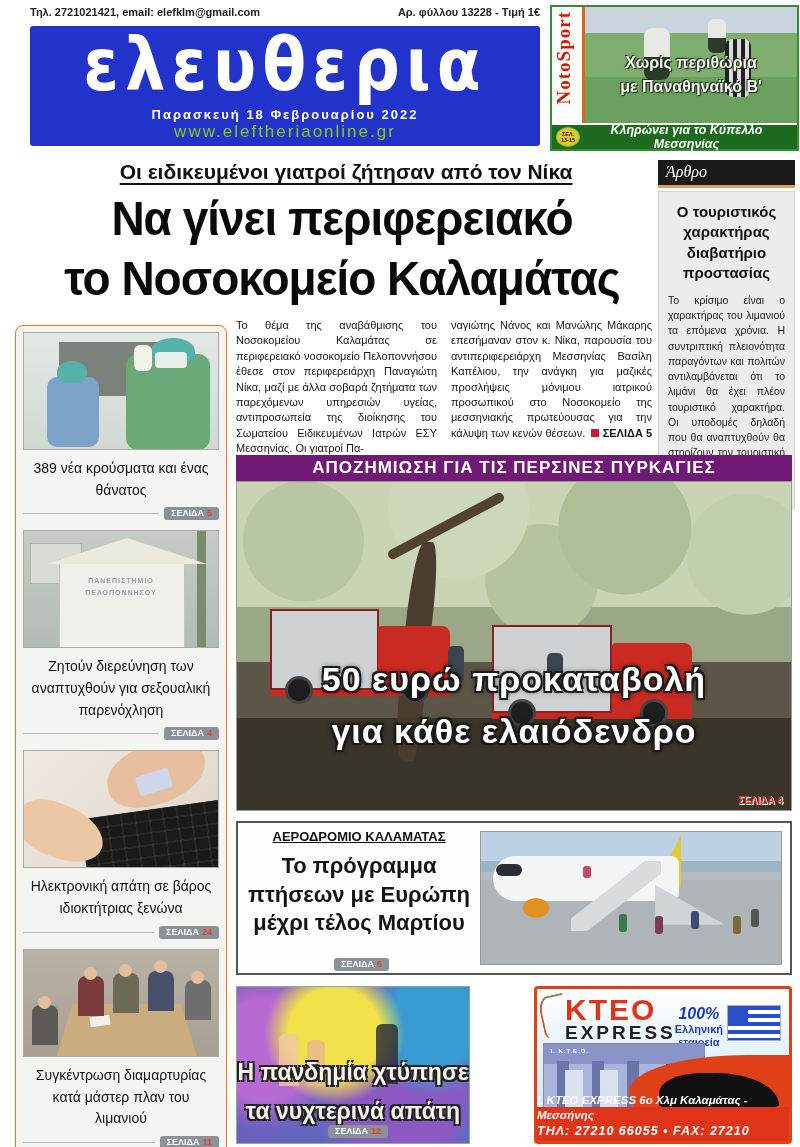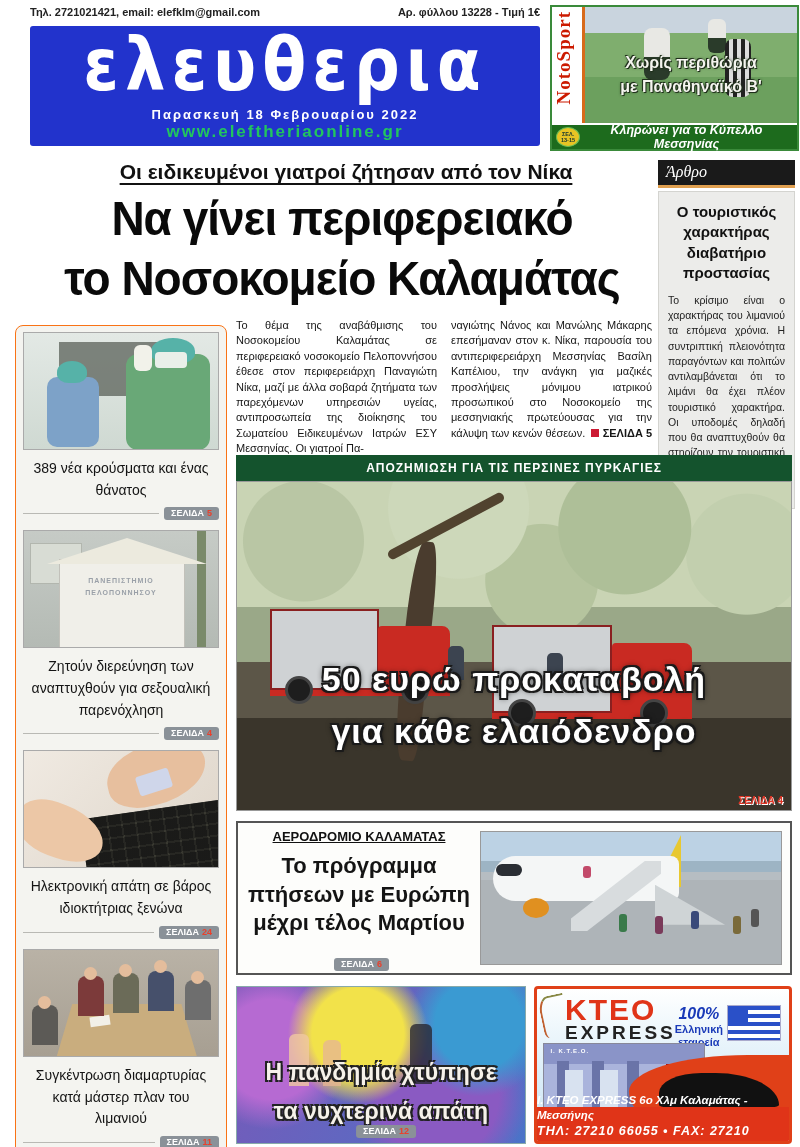--- a/index.html
+++ b/index.html
@@ -10,21 +10,21 @@
   .topbar{position:absolute;left:30px;top:6px;width:510px;display:flex;justify-content:space-between;
           font-size:11px;font-weight:bold;color:#222;}
   .topbar .issue{text-align:right;}
 
   
   .masthead{position:absolute;left:30px;top:26px;width:510px;height:120px;background:#2233cc;
             border-radius:3px;display:flex;flex-direction:column;align-items:center;justify-content:center;}
   .logo{color:#fff;font-family:"DejaVu Sans",sans-serif;font-weight:bold;font-size:64px;line-height:1;
         letter-spacing:6px;transform:scaleY(1.15);margin-top:2px;}
   .mh-date{color:#fff;font-size:13px;font-weight:bold;letter-spacing:2px;margin-top:10px;}
-  .mh-site{color:#22c55e;font-size:17px;font-weight:bold;letter-spacing:2px;}
+  .mh-site{color:#84cc16;font-size:17px;font-weight:normal;letter-spacing:2px;}
 
   
   .notosport{position:absolute;left:550px;top:5px;width:245px;height:142px;border:2px solid #3a8a3a;
              background:#fff;display:flex;flex-direction:column;}
   .ns-top{flex:1;display:flex;min-height:0;}
   .ns-brandstrip{width:30px;background:#fff;border-right:3px solid #d86a1a;position:relative;}
   .ns-brand{position:absolute;left:1px;top:4px;writing-mode:vertical-rl;transform:rotate(180deg);
             font-family:"Liberation Serif",serif;font-weight:bold;font-size:19px;color:#cc1a00;letter-spacing:1px;}
   .ns-photo{flex:1;position:relative;background:linear-gradient(#c9d4de 0 22%,#7fae6e 22% 60%,#6ca05e 60% 100%);overflow:hidden;}
   .ns-player{position:absolute;border-radius:3px;}
@@ -109,22 +109,22 @@
   .ph-meet .paper{position:absolute;left:34%;bottom:28%;width:20px;height:10px;background:#f2f0e8;transform:rotate(-8deg);}
   .ph-meet .person{position:absolute;width:26px;height:40px;border-radius:8px 8px 0 0;}
   .ph-meet .head{position:absolute;width:13px;height:13px;background:#e4bd9c;border-radius:50%;}
   .pm1{left:4%;bottom:10%;background:#5c5a56;}  .pmh1{left:7%;bottom:44%;}
   .pm2{left:28%;bottom:38%;background:#7c3a3a;} .pmh2{left:31%;bottom:72%;}
   .pm3{left:46%;bottom:40%;background:#6b6b58;} .pmh3{left:49%;bottom:74%;}
   .pm4{left:64%;bottom:42%;background:#46506b;} .pmh4{left:67%;bottom:78%;}
   .pm5{left:83%;bottom:34%;background:#6e6e6e;} .pmh5{left:86%;bottom:68%;}
 
   
-  .fire-banner{position:absolute;left:236px;top:455px;width:556px;height:26px;background:#14532d;
-               color:#fff;font-weight:bold;font-size:12px;letter-spacing:1px;display:flex;align-items:center;justify-content:center;}
+  .fire-banner{position:absolute;left:236px;top:455px;width:556px;height:26px;background:#701a75;
+               color:#fff;font-weight:bold;font-size:17px;letter-spacing:1px;display:flex;align-items:center;justify-content:center;}
   .fire-photo{position:absolute;left:236px;top:481px;width:556px;height:330px;border:1px solid #999;box-sizing:border-box;
       background:
         radial-gradient(circle at 12% 18%,#b9c6a4 0 60px,rgba(0,0,0,0) 61px),
         radial-gradient(circle at 40% 8%,#cdd8ba 0 70px,rgba(0,0,0,0) 71px),
         radial-gradient(circle at 70% 14%,#aebf98 0 66px,rgba(0,0,0,0) 67px),
         radial-gradient(circle at 92% 22%,#c2cfae 0 60px,rgba(0,0,0,0) 61px),
         radial-gradient(circle at 55% 30%,#b5c49e 0 56px,rgba(0,0,0,0) 57px),
         linear-gradient(#c9d4b4 0 38%,#9aa888 38% 55%,#5c5648 55% 72%,#3a352b 72% 100%);
       overflow:hidden;}
   .truck{position:absolute;}
@@ -160,21 +160,21 @@
   .ap-tail{position:absolute;left:58%;top:2%;width:0;height:0;border-left:26px solid transparent;border-bottom:52px solid #e8c830;}
   .ap-stairs{position:absolute;left:30%;top:22%;width:90px;height:70px;background:#d8dcde;
              clip-path:polygon(100% 0,100% 18%,18% 100%,0 100%,0 82%,82% 0);}
   .ap-stairs2{position:absolute;left:58%;top:40%;width:70px;height:40px;background:#cfd4d6;clip-path:polygon(0 0,100% 100%,0 100%);}
   .pax{position:absolute;width:8px;height:18px;border-radius:3px;}
   .px1{left:46%;top:62%;background:#3a7a4a;} .px2{left:58%;top:64%;background:#7a3a5a;}
   .px3{left:70%;top:60%;background:#3a4a7a;} .px4{left:84%;top:64%;background:#7a6a3a;}
   .px5{left:90%;top:58%;background:#555;}    .px6{left:34%;top:26%;background:#c24a6a;height:12px;}
 
   
-  .night{position:absolute;left:236px;top:986px;width:290px;height:158px;border:1px solid #8aa;box-sizing:border-box;
+  .night{position:absolute;left:236px;top:986px;width:234px;height:158px;border:1px solid #8aa;box-sizing:border-box;
       background:
         radial-gradient(circle at 42% 30%,#f2e24a 0 46px,rgba(0,0,0,0) 70px),
         radial-gradient(circle at 12% 40%,#b66ad2 0 50px,rgba(0,0,0,0) 80px),
         radial-gradient(circle at 84% 24%,#3a9ad2 0 44px,rgba(0,0,0,0) 72px),
         radial-gradient(circle at 70% 70%,#8a5ac2 0 60px,rgba(0,0,0,0) 90px),
         linear-gradient(120deg,#7a58b8,#4a74c8);
       overflow:hidden;}
   .night-fig{position:absolute;border-radius:6px 6px 0 0;}
   .nf1{left:18%;top:30%;width:20px;height:52px;background:rgba(240,200,160,.8);}
   .nf2{left:60%;top:24%;width:22px;height:60px;background:rgba(40,40,50,.8);}

